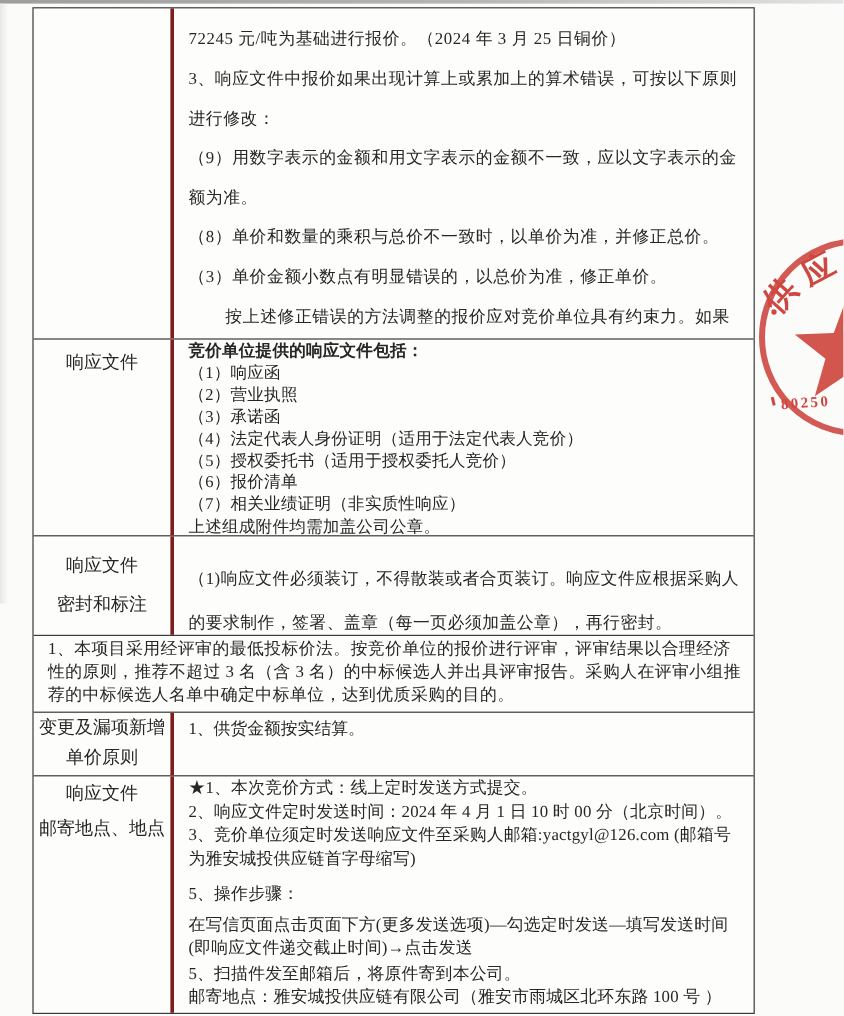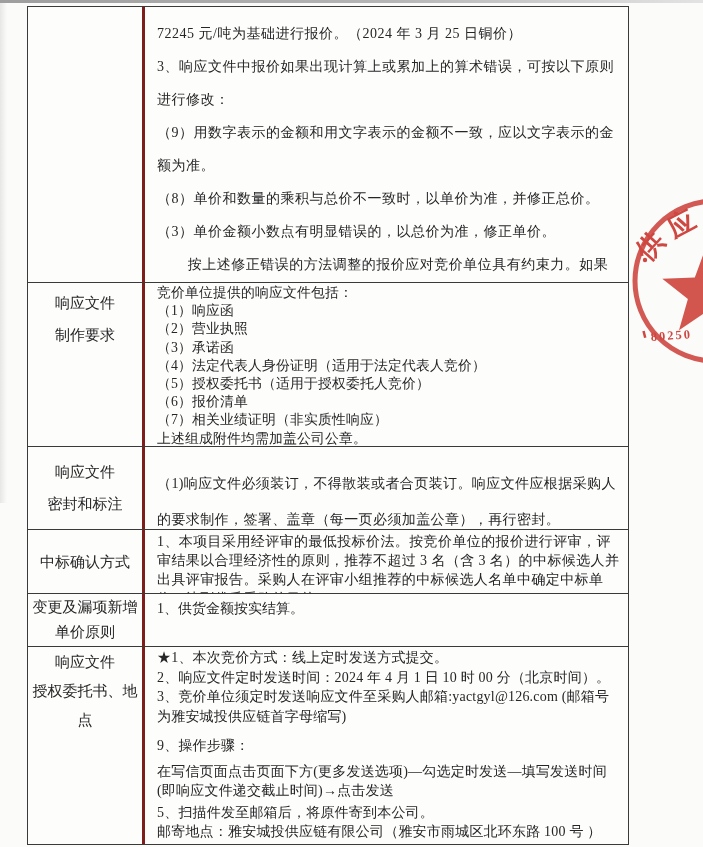--- a/index.html
+++ b/index.html
@@ -36,21 +36,21 @@
     display:flex;flex-direction:column;
   }
   .cell-header .hline{width:100%;}
   .cell-content{
     flex:1 1 auto;box-sizing:border-box;
     padding-left:12px;padding-right:6px;
     font-size:14px;
     overflow:hidden;
   }
   .cell-content p{margin:0;}
-  .bold{font-weight:normal;}
+  .bold{font-weight:bold;}
   .indent{text-indent:2.2em;}
   .email{text-underline-offset:2px;}
 
   
   .row-0{height:275px;}
   .row-0 .cell-content{line-height:33px;padding-top:10px;letter-spacing:.5px;}
   
   .row-1{height:164px;}
   .row-1 .cell-header{padding-top:4px;line-height:32px;}
   .row-1 .cell-content{line-height:18.2px;padding-top:1px;font-size:13.8px;letter-spacing:.2px;}
@@ -98,21 +98,20 @@
         <p>（9）用数字表示的金额和用文字表示的金额不一致，应以文字表示的金额为准。</p>
         <p>（8）单价和数量的乘积与总价不一致时，以单价为准，并修正总价。</p>
         <p>（3）单价金额小数点有明显错误的，以总价为准，修正单价。</p>
         <p class="indent">按上述修正错误的方法调整的报价应对竞价单位具有约束力。如果竞价单位不接受修正后的价格，其响应文件无效处理（即废标）。</p>
         <p>竞价单位确认采取书面且加盖单位公章或者竞价单位授权代表签字的方式。</p>
       </div>
     </div>
     <div class="trow row-1">
       <div class="cell-header">
         <div class="hline">响应文件</div>
-        <div class="hline">制作要求</div>
       </div>
       <div class="cell-content">
         <p class="bold">竞价单位提供的响应文件包括：</p>
         <p>（1）响应函</p>
         <p>（2）营业执照</p>
         <p>（3）承诺函</p>
         <p>（4）法定代表人身份证明（适用于法定代表人竞价）</p>
         <p>（5）授权委托书（适用于授权委托人竞价）</p>
         <p>（6）报价清单</p>
         <p>（7）相关业绩证明（非实质性响应）</p>
@@ -123,46 +122,43 @@
       <div class="cell-header">
         <div class="hline">响应文件</div>
         <div class="hline">密封和标注</div>
       </div>
       <div class="cell-content">
         <p>（1)响应文件必须装订，不得散装或者合页装订。响应文件应根据采购人的要求制作，签署、盖章（每一页必须加盖公章），再行密封。</p>
         <p>（2）未按以上要求进行编制、签署的响应文件，采购人将拒收。</p>
       </div>
     </div>
     <div class="trow row-3">
-      <div class="cell-header">
-        <div class="hline">中标确认方式</div>
-      </div>
       <div class="cell-content">
         <p>1、本项目采用经评审的最低投标价法。按竞价单位的报价进行评审，评审结果以合理经济性的原则，推荐不超过 3 名（含 3 名）的中标候选人并出具评审报告。采购人在评审小组推荐的中标候选人名单中确定中标单位，达到优质采购的目的。</p>
       </div>
     </div>
     <div class="trow row-4">
       <div class="cell-header">
         <div class="hline">变更及漏项新增</div>
         <div class="hline">单价原则</div>
       </div>
       <div class="cell-content">
         <p>1、供货金额按实结算。</p>
       </div>
     </div>
     <div class="trow row-5">
       <div class="cell-header">
         <div class="hline">响应文件</div>
-        <div class="hline">授权委托书、地点</div>
+        <div class="hline">邮寄地点、地点</div>
       </div>
       <div class="cell-content">
         <p>★1、本次竞价方式：线上定时发送方式提交。</p>
         <p>2、响应文件定时发送时间：2024 年 4 月 1 日 10 时 00 分（北京时间）。</p>
         <p><span>3、竞价单位须定时发送响应文件至采购人邮箱:</span><span class="email">yactgyl@126.com</span><span> (邮箱号为雅安城投供应链首字母缩写)</span></p>
-        <p class="gap10">9、操作步骤：</p>
+        <p class="gap10">5、操作步骤：</p>
         <p class="gap6">在写信页面点击页面下方(更多发送选项)—勾选定时发送—填写发送时间(即响应文件递交截止时间)→点击发送</p>
         <p class="gap2">5、扫描件发至邮箱后，将原件寄到本公司。</p>
         <p>邮寄地点：雅安城投供应链有限公司（雅安市雨城区北环东路 100 号 ）</p>
       </div>
     </div>
   </div>
 
 <svg class="seal" viewBox="0 0 83 175" xmlns="http://www.w3.org/2000/svg">
   <circle cx="95" cy="93" r="80" fill="none" stroke="#cf3832" stroke-width="5" opacity=".9"></circle>
   <path d="M86,59 L97.2,89.6 L129.7,90.8 L104.1,110.9 L113,142.2 L86,124 L59,142.2 L67.9,110.9 L42.3,90.8 L74.8,89.6 Z" fill="#d23e36" opacity=".95"></path>

